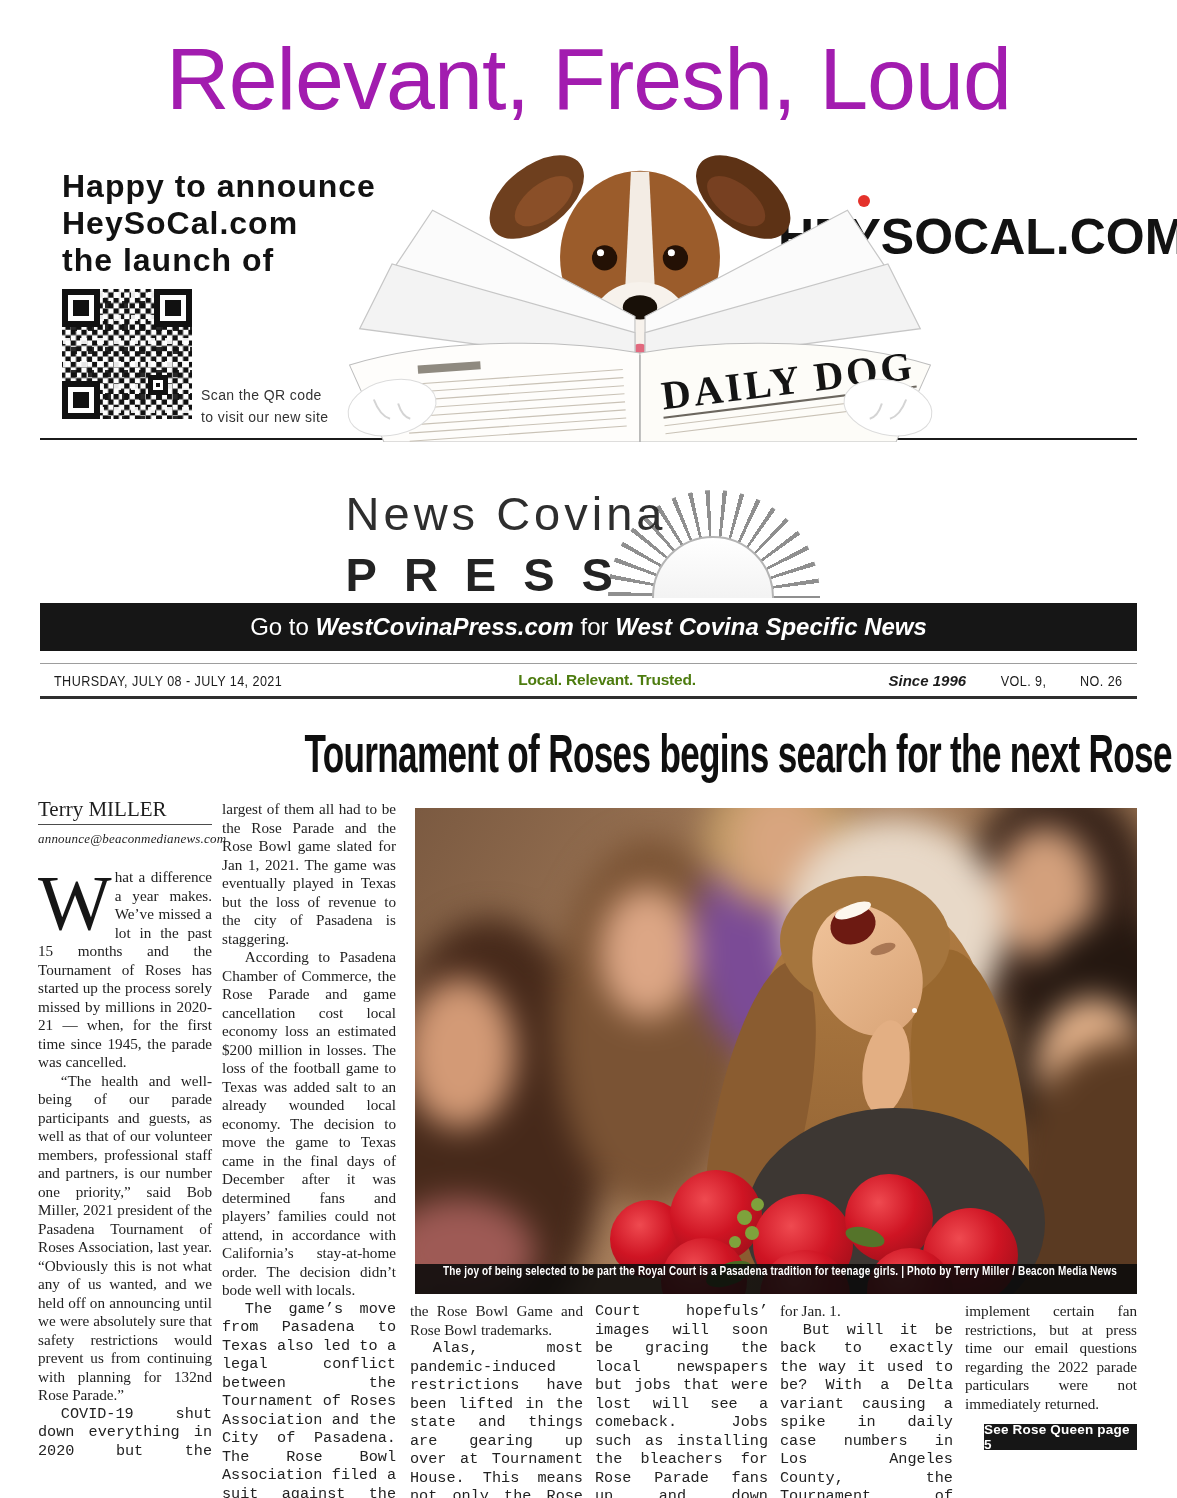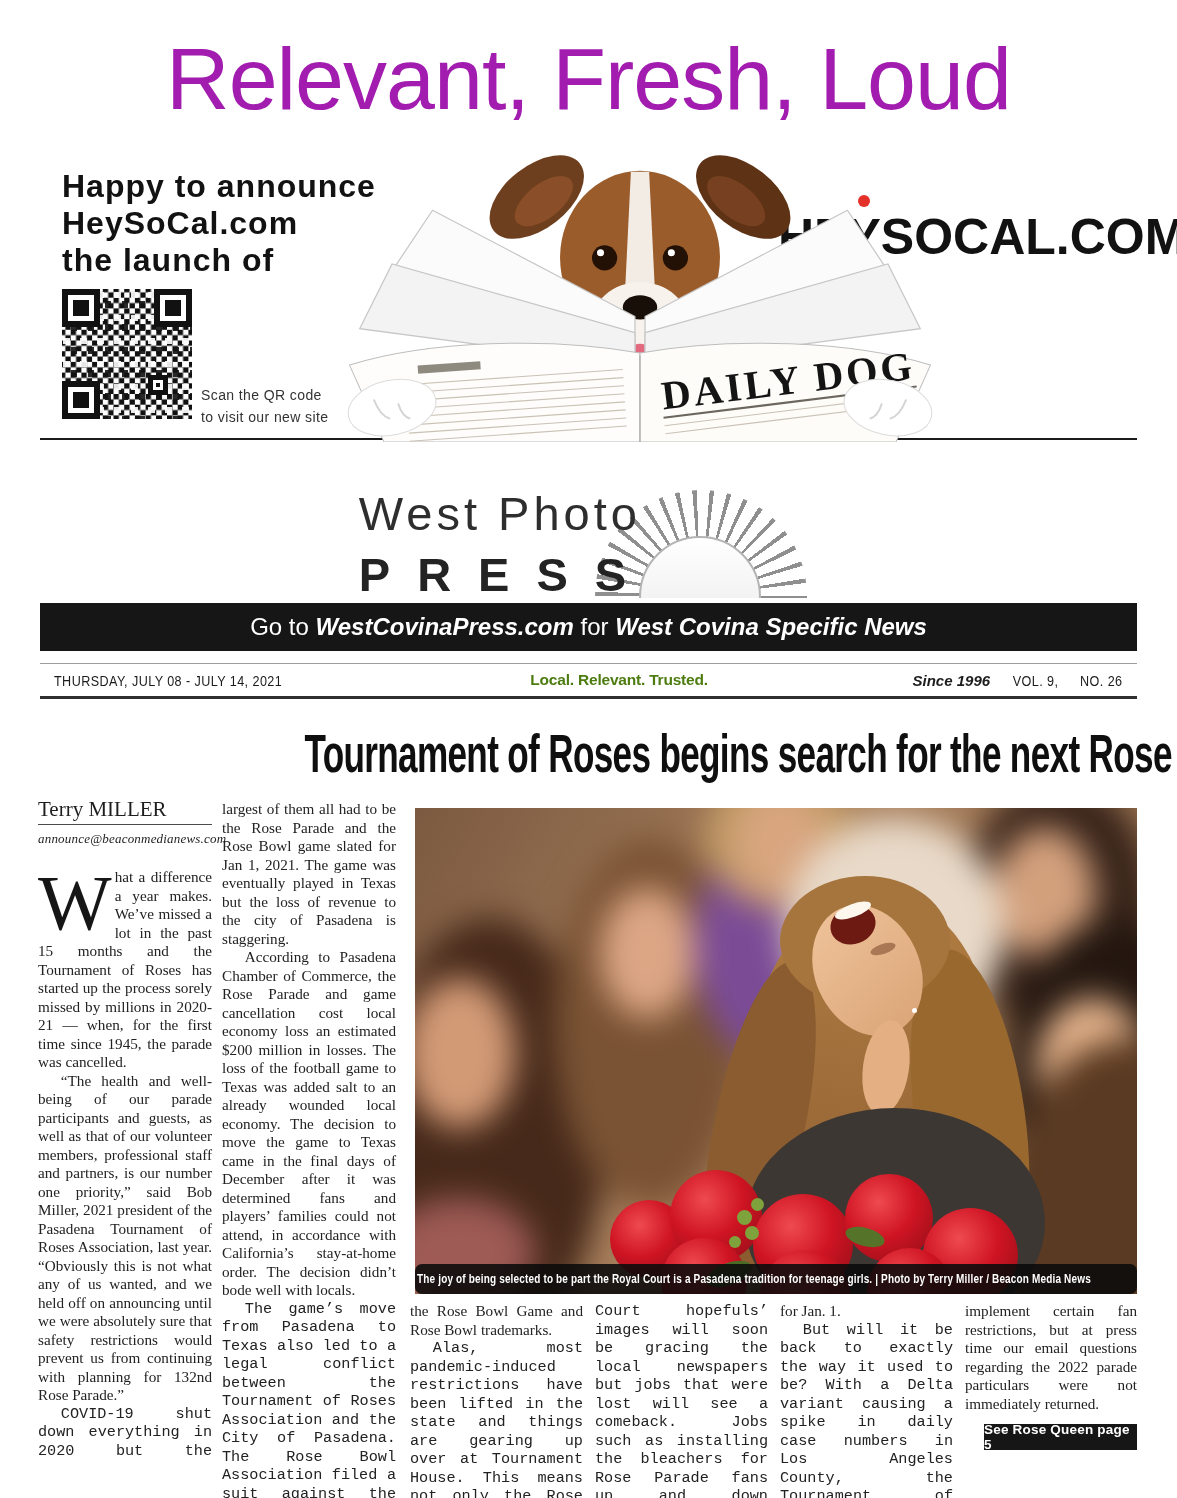--- a/index.html
+++ b/index.html
@@ -30,21 +30,21 @@
 
   
   .promo{top:603px;left:40px;width:1097px;height:48px;background:#161616;color:#fff;
     display:flex;align-items:center;justify-content:center;font-size:24px;white-space:pre;}
   .promo .bi{font-weight:bold;font-style:italic;}
   .dateline{top:663px;left:40px;width:1097px;height:36px;border-top:1px solid #9d9d9d;border-bottom:3px solid #2f2f2f;
     display:flex;align-items:center;justify-content:space-between;box-sizing:border-box;padding:0 14px;}
   .cond{font-size:15px;letter-spacing:.5px;color:#1c1c1c;transform:scaleX(.84);transform-origin:left center;white-space:nowrap;}
   .cond-r{transform-origin:right center;}
   .slogan{font-weight:bold;font-size:15.5px;letter-spacing:-.2px;color:#4d7c0f;}
-  .date-right{display:flex;align-items:center;gap:14px;text-align:center;}
+  .date-right{display:flex;align-items:center;gap:26px;text-align:center;}
   .since{font-weight:bold;font-style:italic;font-size:15px;color:#1c1c1c;}
 
   
   .headline{top:722px;left:40px;width:1097px;text-align:center;}
   .headline span{display:inline-block;white-space:nowrap;font-weight:bold;font-size:54px;letter-spacing:-1px;
     color:#0f0f0f;transform:scaleX(.65);transform-origin:center;}
 
   
   .col{position:absolute;width:174px;font-family:"Liberation Serif",serif;font-size:15.2px;line-height:18.5px;
     text-align:justify;color:#222;}
@@ -58,21 +58,21 @@
     letter-spacing:-4px;color:#161616;}
 
   
   .photo{top:808px;left:415px;width:722px;height:486px;overflow:hidden;background:linear-gradient(120deg,#7b5a41,#a87f5c 45%,#8a6647);}
   .blob{position:absolute;border-radius:50%;}
   .ph-blur{position:absolute;inset:-30px;filter:blur(16px);}
   .ph-fg{position:absolute;inset:0;}
   .rose{position:absolute;border-radius:50%;background:radial-gradient(circle at 38% 32%,#ef4a50 0%,#cf1423 45%,#8c0d16 100%);}
   .berry{position:absolute;border-radius:50%;background:#7ea23c;}
   .caption{position:absolute;left:0;right:0;bottom:0;background:rgba(10,10,10,.88);color:#fff;height:30px;
-    display:flex;align-items:center;padding:0 2px;border-radius:7px;}
+    display:flex;align-items:flex-start;padding:0 28px;}
   .caption span{font-weight:bold;font-size:12.5px;white-space:nowrap;transform:scaleX(.8);transform-origin:left center;letter-spacing:.2px;}
 
   .seebox{top:1424px;left:984px;width:153px;height:26px;background:#161616;color:#fff;display:flex;align-items:center;
     justify-content:center;font-weight:bold;font-size:13.5px;letter-spacing:.2px;cursor:pointer;}
 </style>
 </head>
 <body>
 
 <div class="abs tagline">Relevant, Fresh, Loud</div>
 
@@ -175,21 +175,21 @@
     <path d="M82,292 q6,16 16,19 M106,296 q4,13 12,15" stroke="#d4d4d4" fill="none" stroke-width="2"></path>
   </g>
   <g>
     <ellipse cx="590" cy="300" rx="44" ry="27" transform="rotate(12 590 300)" fill="#ffffff" stroke="#dcdcdc"></ellipse>
     <path d="M608,292 q-6,16 -16,19 M584,296 q-4,13 -12,15" stroke="#d4d4d4" fill="none" stroke-width="2"></path>
   </g>
 </svg>
 
 <div class="abs masthead">
   <div class="mast-text">
-    <div class="mast-city">West Photo</div>
+    <div class="mast-city">News Covina</div>
     <div class="mast-press">PRESS</div>
   </div>
   <div class="sun">
     <div class="sun-rays"></div>
     <div class="sun-core"></div>
   </div>
 </div>
 
 <div class="abs promo"><span>Go to </span><span class="bi">WestCovinaPress.com</span><span> for </span><span class="bi">West Covina Specific News</span></div>
 

